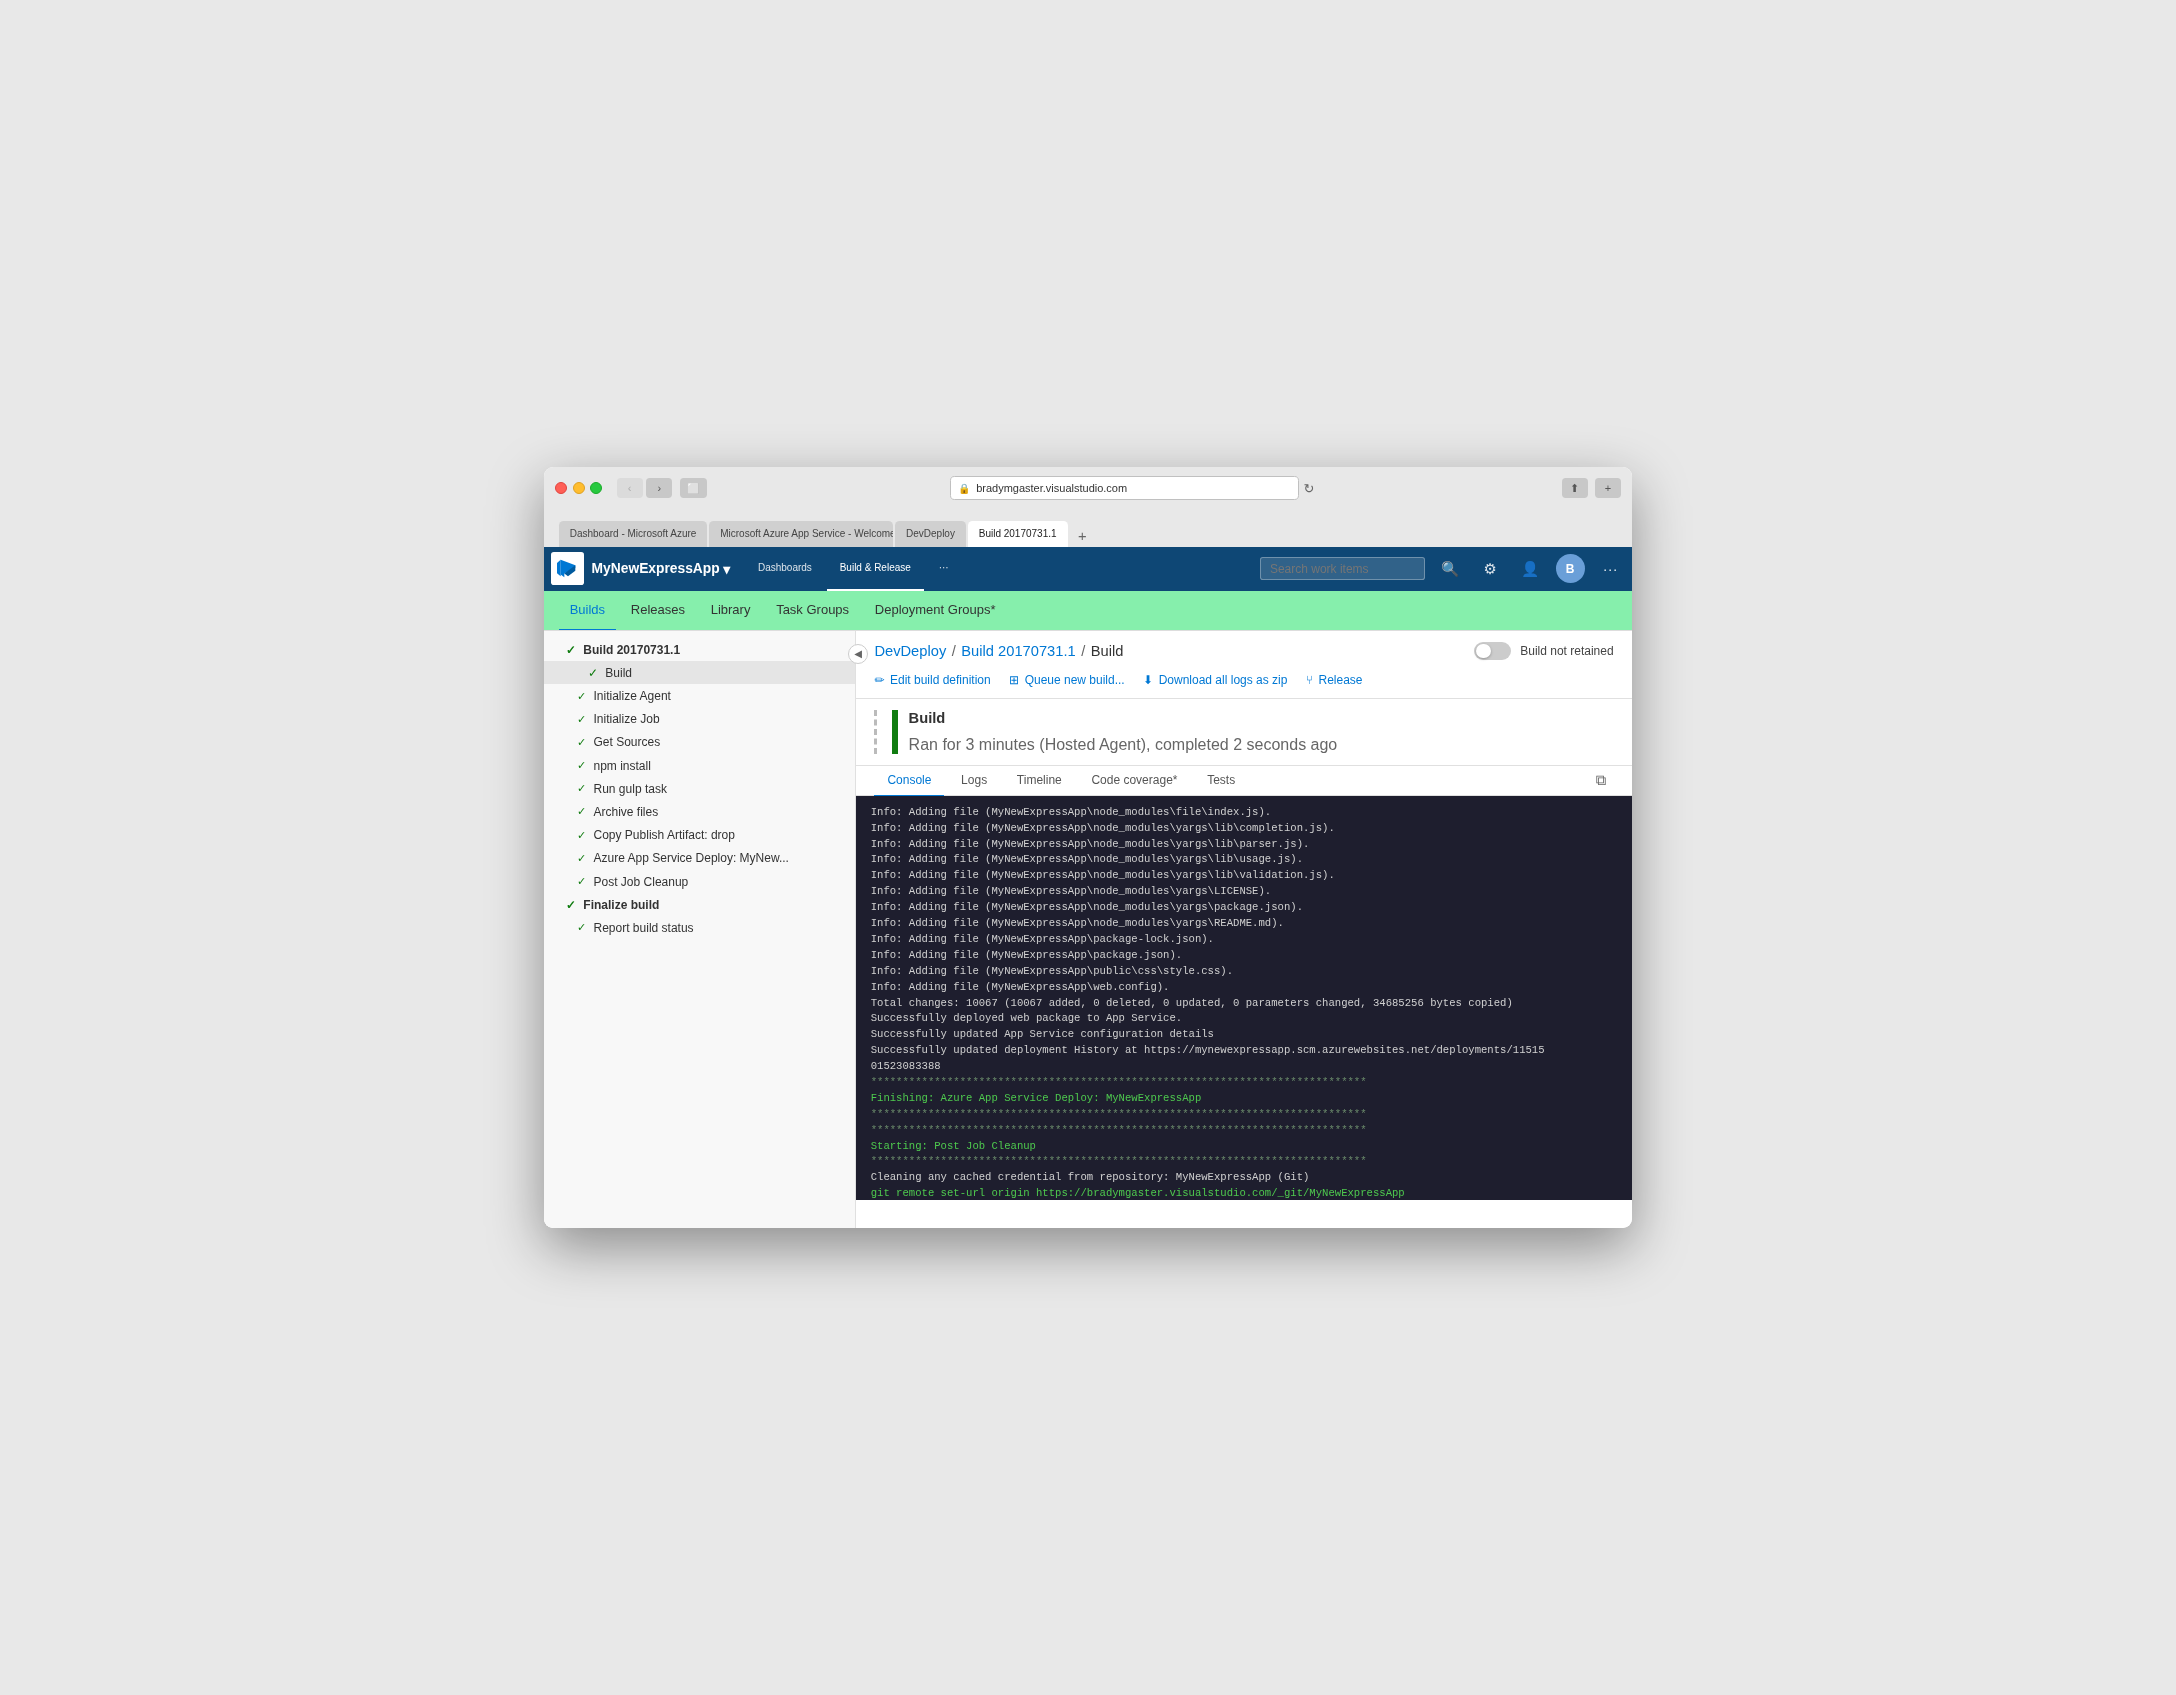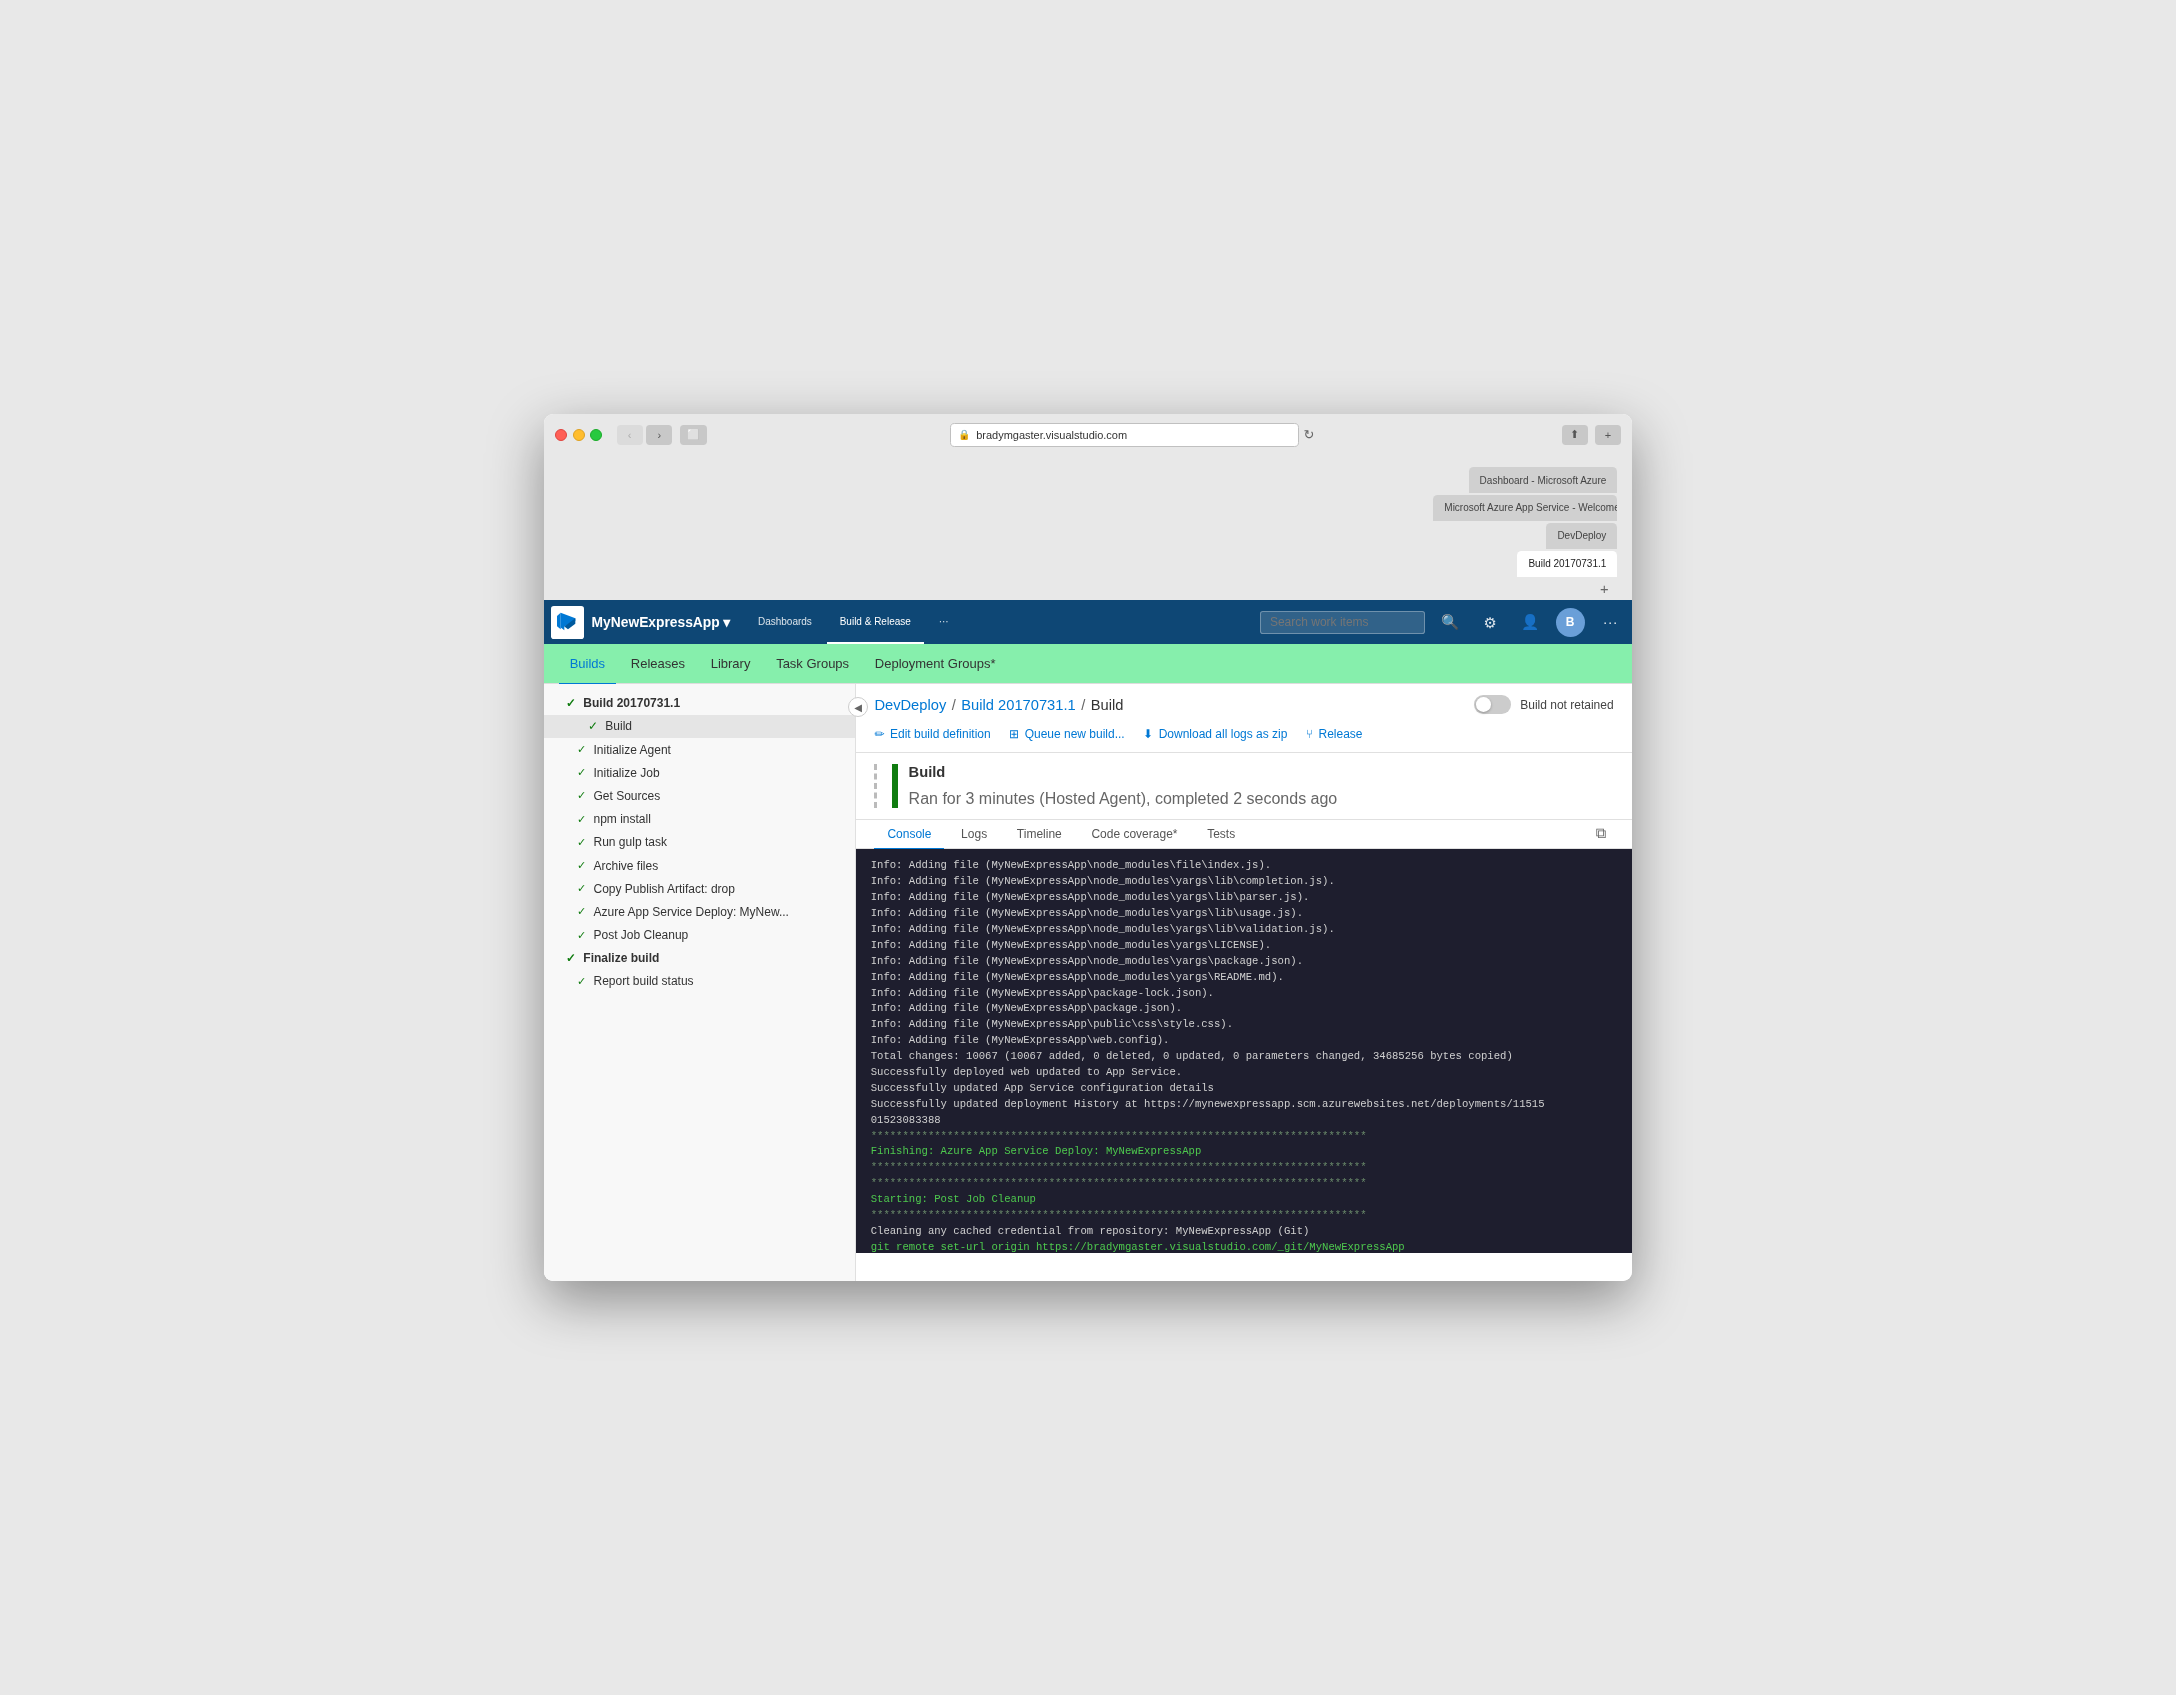--- a/index.html
+++ b/index.html
@@ -119,21 +119,20 @@
       font-size: 11px;
       color: #555;
     }
     
     .browser-tabs {
       display: flex;
       align-items: flex-end;
       gap: 1.8px;
       padding: 0 3.7px;
       margin-top: 13px;
-      flex-direction: column;
     }
     .browser-tab {
       height: 26px;
       padding: 0 11px;
       background: #d0d0d0;
       border-radius: 4.6px 4.6px 0 0;
       display: flex;
       align-items: center;
       font-size: 10px;
       color: #444;
@@ -651,21 +650,21 @@
             <div class="line">Info: Adding file (MyNewExpressApp\node_modules\yargs\lib\usage.js).</div>
             <div class="line">Info: Adding file (MyNewExpressApp\node_modules\yargs\lib\validation.js).</div>
             <div class="line">Info: Adding file (MyNewExpressApp\node_modules\yargs\LICENSE).</div>
             <div class="line">Info: Adding file (MyNewExpressApp\node_modules\yargs\package.json).</div>
             <div class="line">Info: Adding file (MyNewExpressApp\node_modules\yargs\README.md).</div>
             <div class="line">Info: Adding file (MyNewExpressApp\package-lock.json).</div>
             <div class="line">Info: Adding file (MyNewExpressApp\package.json).</div>
             <div class="line">Info: Adding file (MyNewExpressApp\public\css\style.css).</div>
             <div class="line">Info: Adding file (MyNewExpressApp\web.config).</div>
             <div class="line">Total changes: 10067 (10067 added, 0 deleted, 0 updated, 0 parameters changed, 34685256 bytes copied)</div>
-            <div class="line">Successfully deployed web updated to App Service.</div>
+            <div class="line">Successfully deployed web package to App Service.</div>
             <div class="line">Successfully updated App Service configuration details</div>
             <div class="line">Successfully updated deployment History at https://mynewexpressapp.scm.azurewebsites.net/deployments/11515</div>
             <div class="line">01523083388</div>
             <div class="line-stars">******************************************************************************</div>
             <div class="line-green">Finishing: Azure App Service Deploy: MyNewExpressApp</div>
             <div class="line-stars">******************************************************************************</div>
             <div class="line-stars">******************************************************************************</div>
             <div class="line-green">Starting: Post Job Cleanup</div>
             <div class="line-stars">******************************************************************************</div>
             <div class="line">Cleaning any cached credential from repository: MyNewExpressApp (Git)</div>

